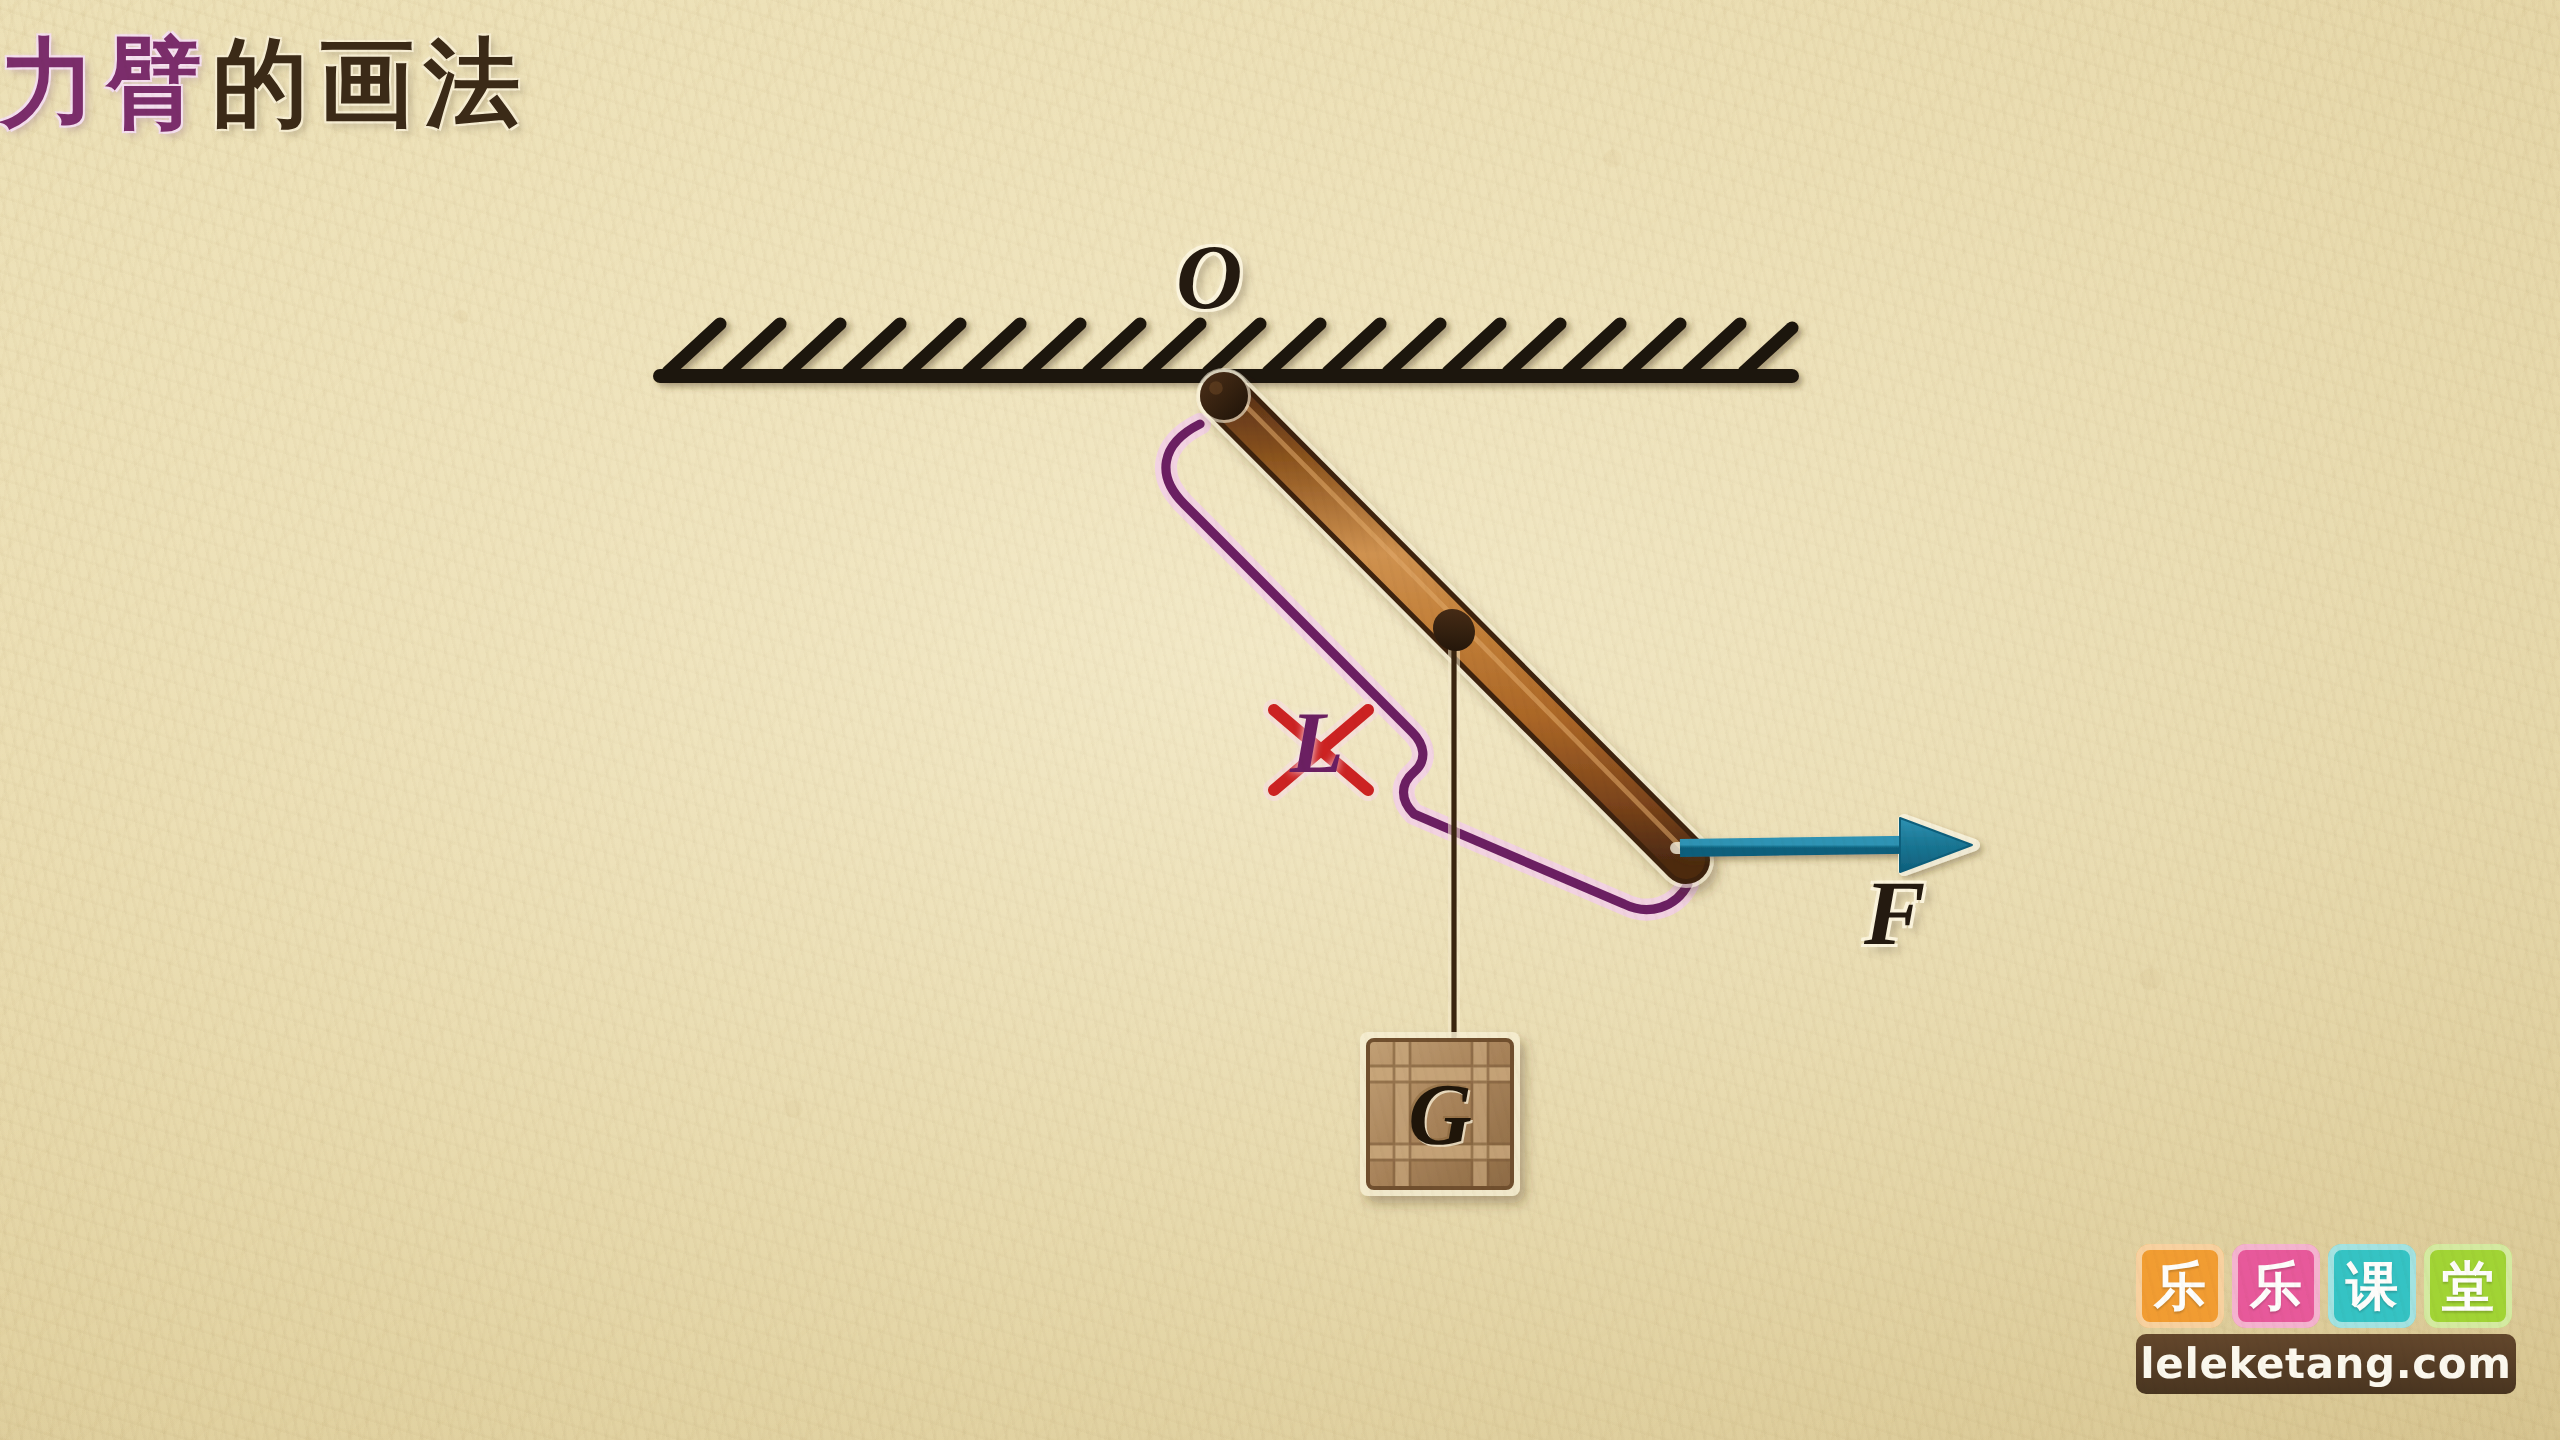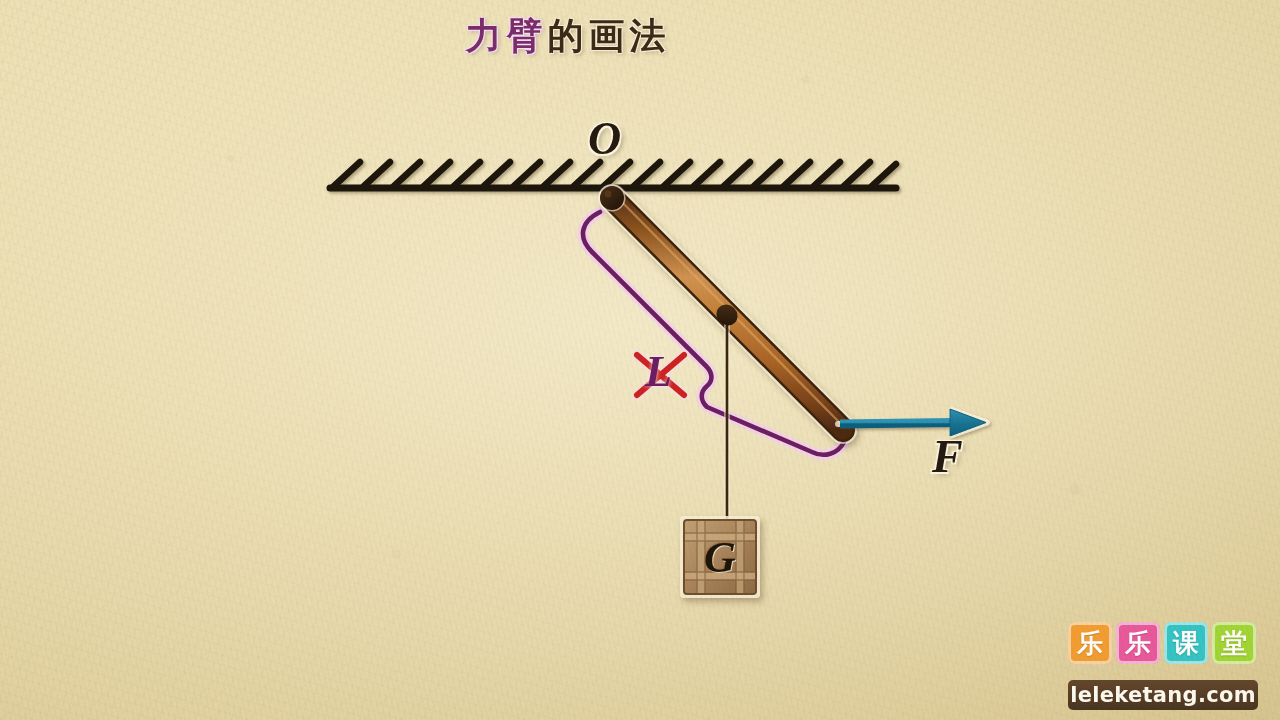--- a/index.html
+++ b/index.html
@@ -43,23 +43,22 @@
     top: 0;
     width: 1280px;
     height: 720px;
     pointer-events: none;
   }
   .title {
     position: absolute;
     left: 0;
     top: 14px;
     width: 1136px;
-    text-align: center;
     font-family: "DejaVu Sans", "Liberation Sans", sans-serif;
-    font-size: 36px;
+    font-size: 48px;
     font-weight: bold;
     letter-spacing: 5px;
     line-height: 1.2;
     user-select: none;
   }
   .title .t-a {
     color: #7b2d6b;
     text-shadow: 0 0 3px #f6e2f0, 1px 1px 0 #f3ddee, -1px 1px 0 #f3ddee, 1px -1px 0 #f3ddee, -1px -1px 0 #f3ddee, 2px 2px 4px rgba(90,40,80,0.30);
   }
   .title .t-b {
@@ -115,21 +114,21 @@
     width: 44px; height: 42px;
     border-radius: 7px;
     display: flex; align-items: center; justify-content: center;
     font-family: "DejaVu Sans", "Liberation Sans", sans-serif;
     font-size: 26px; font-weight: bold;
     color: #ffffff;
     box-shadow: inset 0 0 0 3px rgba(255,255,255,0.55);
     text-shadow: 0 1px 1px rgba(0,0,0,0.18);
   }
   .logo-bar {
-    margin-top: 16px;
+    margin-top: 3px;
     height: 30px; width: 190px;
     border-radius: 5px;
     background: linear-gradient(180deg, #5f4228 0%, #44301c 100%);
     display: flex; align-items: center; justify-content: center;
     font-family: "DejaVu Sans", "Liberation Sans", sans-serif;
     font-size: 21px; font-weight: bold;
     color: #fdfaf2;
     letter-spacing: 0.3px;
   }
 </style>

